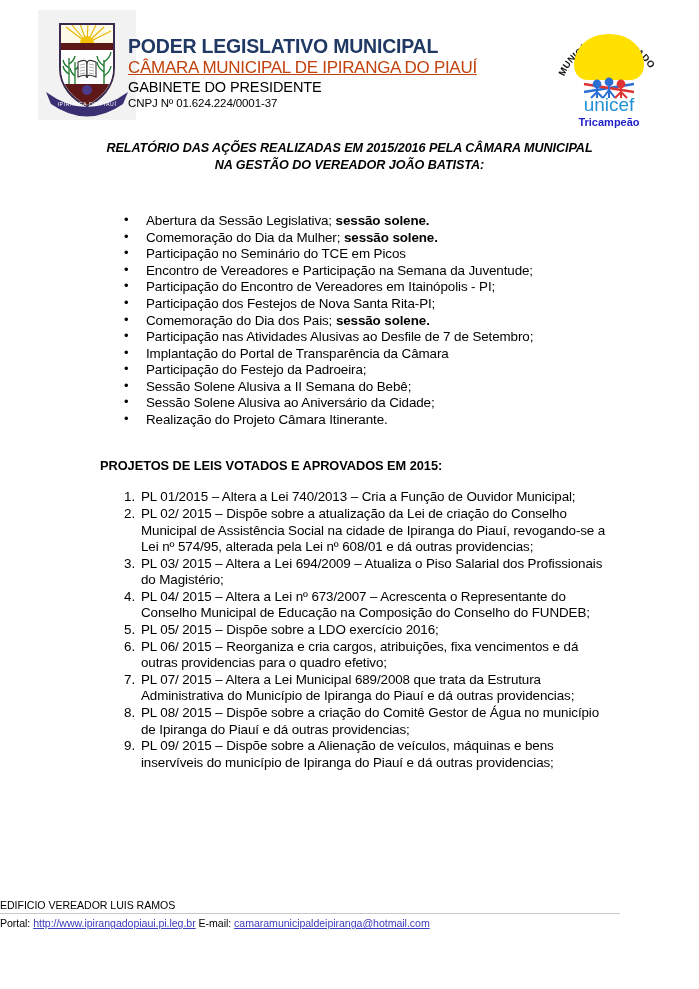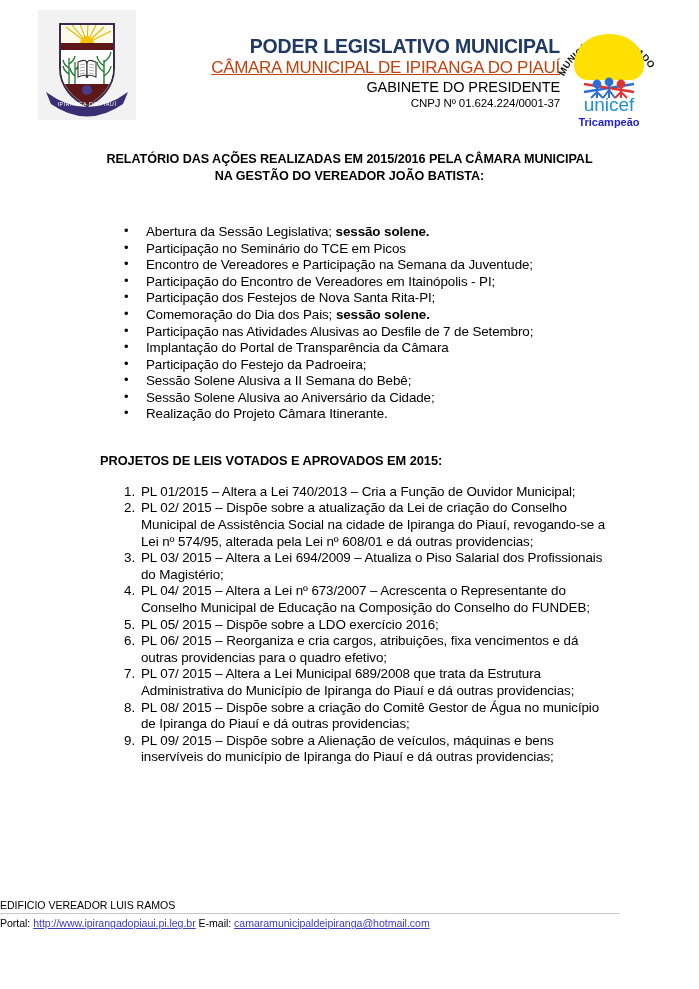--- a/index.html
+++ b/index.html
@@ -35,24 +35,24 @@
     left: 38px;
     top: 10px;
     width: 98px;
     height: 110px;
     background: #f2f2f2;
   }
   .brasao-svg { display: block; }
 
   .header-text {
     position: absolute;
-    left: 140px;
+    left: 128px;
     top: 36px;
     width: 420px;
-    text-align: right;
+    text-align: left;
   }
   .h-line1 {
     font-size: 19.5px;
     font-weight: bold;
     color: #1f3864;
     letter-spacing: -0.2px;
     line-height: 1.12;
     white-space: nowrap;
   }
   .h-line2 {
@@ -81,27 +81,28 @@
     position: absolute;
     left: 548px;
     top: 8px;
     width: 122px;
     height: 122px;
   }
   .unicef-svg { display: block; }
 
   
   .report-title {
-    margin: 11px auto 0 auto;
+    margin: 0 auto 0 auto;
     width: 500px;
     text-align: center;
     font-size: 12.6px;
     font-weight: bold;
     line-height: 1.32;
     letter-spacing: -0.05px;
+    font-style: italic;
   }
 
   
   .actions-list {
     margin: 40px 0 0 0;
     padding: 0 0 0 146px;
     list-style: none;
   }
   .actions-list li {
     position: relative;
@@ -304,20 +305,21 @@
         <text x="61" y="103" font-family="Liberation Sans, sans-serif" font-size="19" fill="#1f8fd6" text-anchor="middle">unicef</text>
         <text x="61" y="118" font-family="Liberation Sans, sans-serif" font-size="11" font-weight="bold" fill="#2222cc" text-anchor="middle">Tricampeão</text>
       </svg>
     </div>
   </div>
 
   <div class="report-title">RELATÓRIO DAS AÇÕES REALIZADAS EM 2015/2016 PELA CÂMARA MUNICIPAL NA GESTÃO DO VEREADOR JOÃO BATISTA:</div>
 
   <ul class="actions-list">
       <li><span>Abertura da Sessão Legislativa; </span><b>sessão solene.</b></li>
+      <li><span>Comemoração do Dia da Mulher; </span><b>sessão solene.</b></li>
       <li><span>Participação no Seminário do TCE em Picos</span></li>
       <li><span>Encontro de Vereadores e Participação na Semana da Juventude;</span></li>
       <li><span>Participação do Encontro de Vereadores em Itainópolis - PI;</span></li>
       <li><span>Participação dos Festejos de Nova Santa Rita-PI;</span></li>
       <li><span>Comemoração do Dia dos Pais; </span><b>sessão solene.</b></li>
       <li><span>Participação nas Atividades Alusivas ao Desfile de 7 de Setembro;</span></li>
       <li><span>Implantação do Portal de Transparência da Câmara</span></li>
       <li><span>Participação do Festejo da Padroeira;</span></li>
       <li><span>Sessão Solene Alusiva a II Semana do Bebê;</span></li>
       <li><span>Sessão Solene Alusiva ao Aniversário da Cidade;</span></li>

